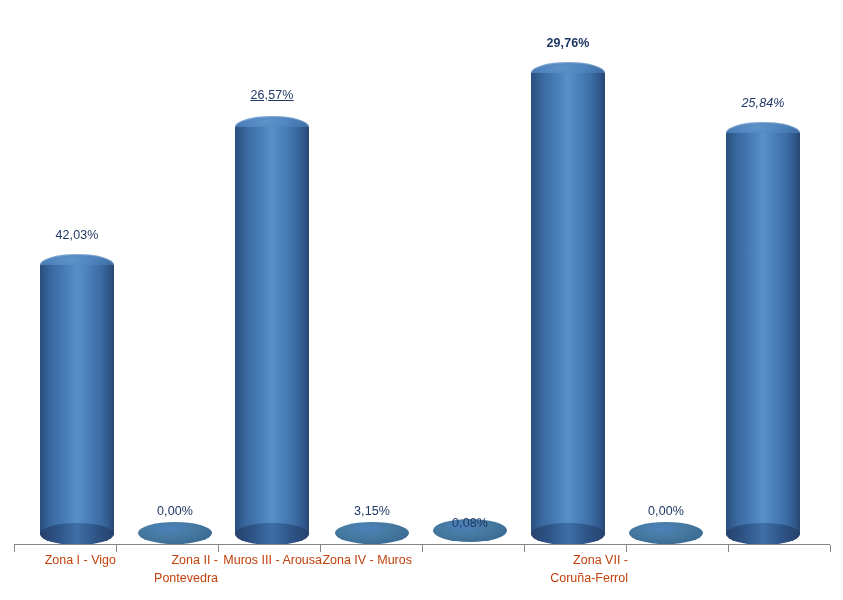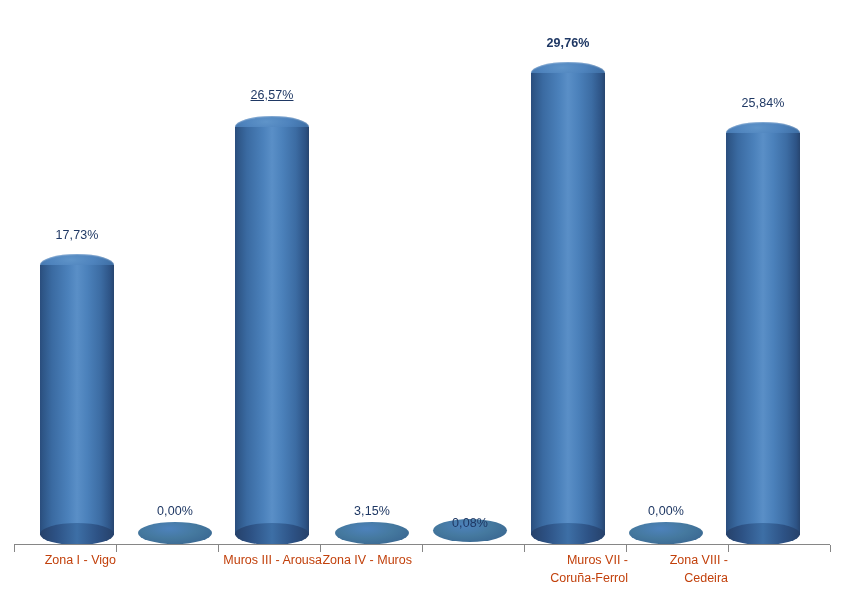--- a/index.html
+++ b/index.html
@@ -128,21 +128,21 @@
 
 <div id="chart-root">
 
   <div id="plot-area">
 
     <div class="bar" style="left:40px; top:254px; width:74px; height:291px;">
       <div class="bar-cap" style="top:0; height:22px;"></div>
       <div class="bar-body" style="top:11px; height:270px;"></div>
       <div class="bar-bottom" style="top:269px; height:22px;"></div>
     </div>
-    <div class="data-label" style="left:40px; top:228px; width:74px;">17,73%</div>
+    <div class="data-label" style="left:40px; top:228px; width:74px;">42,03%</div>
 
     <div class="bar-flat" style="left:138px; top:522px; width:74px; height:22px;"></div>
     <div class="data-label" style="left:138px; top:504px; width:74px;">0,00%</div>
 
     <div class="bar" style="left:235px; top:116px; width:74px; height:429px;">
       <div class="bar-cap" style="top:0; height:22px;"></div>
       <div class="bar-body" style="top:11px; height:408px;"></div>
       <div class="bar-bottom" style="top:407px; height:22px;"></div>
     </div>
     <div class="data-label" style="left:235px; top:88px; width:74px;text-decoration:underline;">26,57%</div>
@@ -161,36 +161,36 @@
     <div class="data-label" style="left:531px; top:36px; width:74px;font-weight:bold;">29,76%</div>
 
     <div class="bar-flat" style="left:629px; top:522px; width:74px; height:22px;"></div>
     <div class="data-label" style="left:629px; top:504px; width:74px;">0,00%</div>
 
     <div class="bar" style="left:726px; top:122px; width:74px; height:423px;">
       <div class="bar-cap" style="top:0; height:22px;"></div>
       <div class="bar-body" style="top:11px; height:402px;"></div>
       <div class="bar-bottom" style="top:401px; height:22px;"></div>
     </div>
-    <div class="data-label" style="left:726px; top:96px; width:74px;">25,84%</div>
+    <div class="data-label" style="left:726px; top:96px; width:74px;font-style:italic;">25,84%</div>
 
   </div>
 
   <div id="category-axis"></div>
   <div class="axis-tick" style="left:14px;"></div>
   <div class="axis-tick" style="left:116px;"></div>
   <div class="axis-tick" style="left:218px;"></div>
   <div class="axis-tick" style="left:320px;"></div>
   <div class="axis-tick" style="left:422px;"></div>
   <div class="axis-tick" style="left:524px;"></div>
   <div class="axis-tick" style="left:626px;"></div>
   <div class="axis-tick" style="left:728px;"></div>
   <div class="axis-tick" style="left:830px;"></div>
 
   <div class="cat-label" style="left:14px; width:102px;">Zona I - Vigo</div>
+  <div class="cat-label" style="left:116px; width:102px;">Zona II -
+Pontevedra</div>
   <div class="cat-label" style="left:216px; width:106px;">Muros III - Arousa</div>
   <div class="cat-label" style="left:308px; width:104px;">Zona IV - Muros</div>
-  <div class="cat-label" style="left:522px; width:106px;">Muros VII -
+  <div class="cat-label" style="left:522px; width:106px;">Zona VII -
 Coruña-Ferrol</div>
-  <div class="cat-label" style="left:626px; width:102px;">Zona VIII -
-Cedeira</div>
 
 </div>
 
 </body></html>

